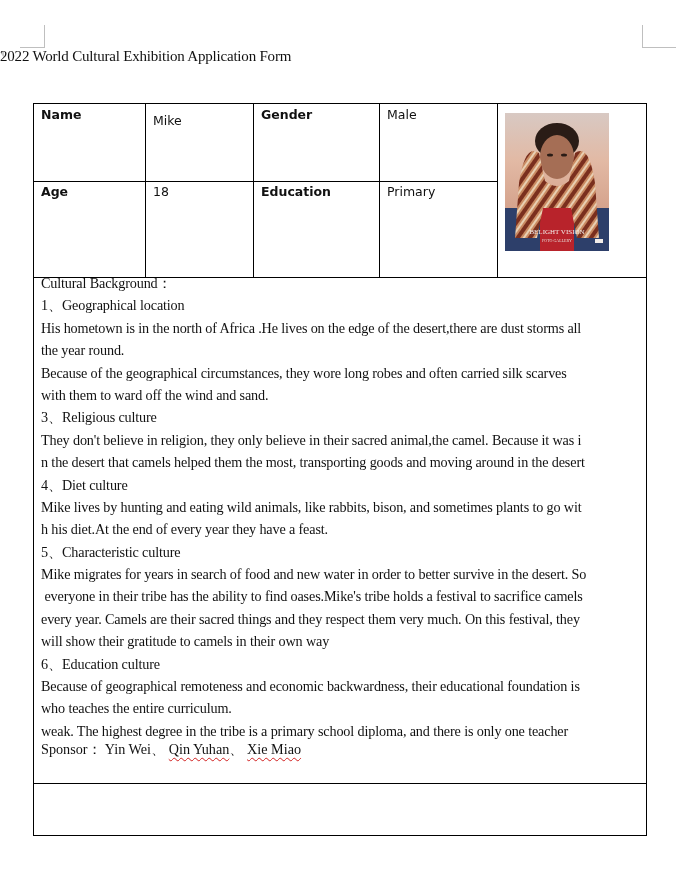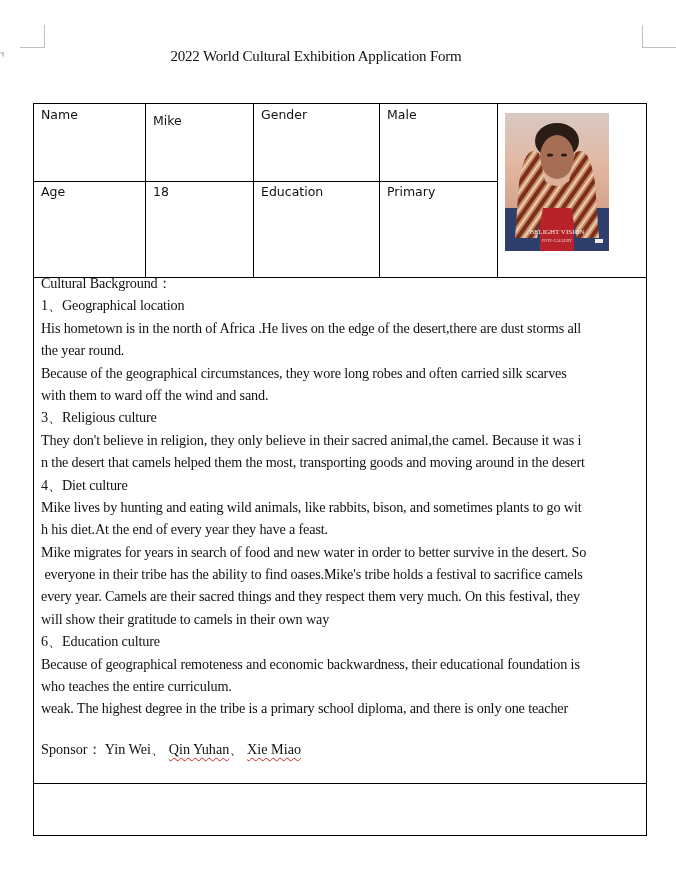--- a/index.html
+++ b/index.html
@@ -5,27 +5,27 @@
   html, body { margin: 0; padding: 0; }
   body {
     width: 676px; height: 874px; background: #ffffff; position: relative; overflow: hidden;
     font-family: "Liberation Serif", serif; color: #111;
   }
   .corner { position: absolute; border-color: #bfbfbf; border-style: solid; width: 24px; height: 22px; }
   .corner-tl { left: 20px; top: 25px; border-width: 0 1px 1px 0; }
   .corner-tr { left: 642px; top: 25px; border-width: 0 0 1px 1px; width: 34px; }
   .caret { position: absolute; left: 0; top: 52px; width: 0; height: 0;
     border-left: 4px solid transparent; border-right: 0; border-top: 6px solid #c8c8c8; }
-  .title { position: absolute; left: 16px; width: 600px; top: 48px; text-align: center;
+  .title { position: absolute; left: 0; width: 600px; top: 48px; text-align: left;
     font-size: 15px; letter-spacing: -0.2px; }
   .tbl { position: absolute; left: 33px; top: 103px; width: 614px; height: 733px;
     border: 1px solid #000; box-sizing: border-box; }
   .vline, .hline { position: absolute; background: #000; }
   .cell-text { position: absolute; font-family: "DejaVu Sans", sans-serif; font-size: 12.5px; color: #111; }
-  .bold { font-weight: normal; }
+  .bold { font-weight: bold; }
   .photo { position: absolute; left: 505px; top: 113px; width: 104px; height: 142px; overflow: hidden; }
   .body-text { position: absolute; left: 41px; top: 272px; width: 600px;
     font-size: 14.2px; line-height: 22.4px; letter-spacing: -0.15px; }
   .body-text .line { white-space: nowrap; height: 22.4px; }
   .sponsor { position: absolute; left: 41px; top: 740px; font-size: 14.2px; white-space: nowrap; }
   .squig { text-decoration: underline wavy #d02020; text-decoration-thickness: 1px; text-underline-offset: 3px; }
 </style>
 </head>
 <body>
 
@@ -90,20 +90,21 @@
   <div class="line">His hometown is in the north of Africa .He lives on the edge of the desert,there are dust storms all</div>
   <div class="line">the year round.</div>
   <div class="line">Because of the geographical circumstances, they wore long robes and often carried silk scarves</div>
   <div class="line">with them to ward off the wind and sand.</div>
   <div class="line">3、Religious culture</div>
   <div class="line">They don't believe in religion, they only believe in their sacred animal,the camel. Because it was i</div>
   <div class="line">n the desert that camels helped them the most, transporting goods and moving around in the desert</div>
   <div class="line">4、Diet culture</div>
   <div class="line">Mike lives by hunting and eating wild animals, like rabbits, bison, and sometimes plants to go wit</div>
   <div class="line">h his diet.At the end of every year they have a feast.</div>
+  <div class="line">5、Characteristic culture</div>
   <div class="line">Mike migrates for years in search of food and new water in order to better survive in the desert. So</div>
   <div class="line" style="white-space:pre;"> everyone in their tribe has the ability to find oases.Mike's tribe holds a festival to sacrifice camels</div>
   <div class="line">every year. Camels are their sacred things and they respect them very much. On this festival, they</div>
   <div class="line">will show their gratitude to camels in their own way</div>
   <div class="line">6、Education culture</div>
   <div class="line">Because of geographical remoteness and economic backwardness, their educational foundation is</div>
   <div class="line">who teaches the entire curriculum.</div>
   <div class="line">weak. The highest degree in the tribe is a primary school diploma, and there is only one teacher</div>
 </div>
 

